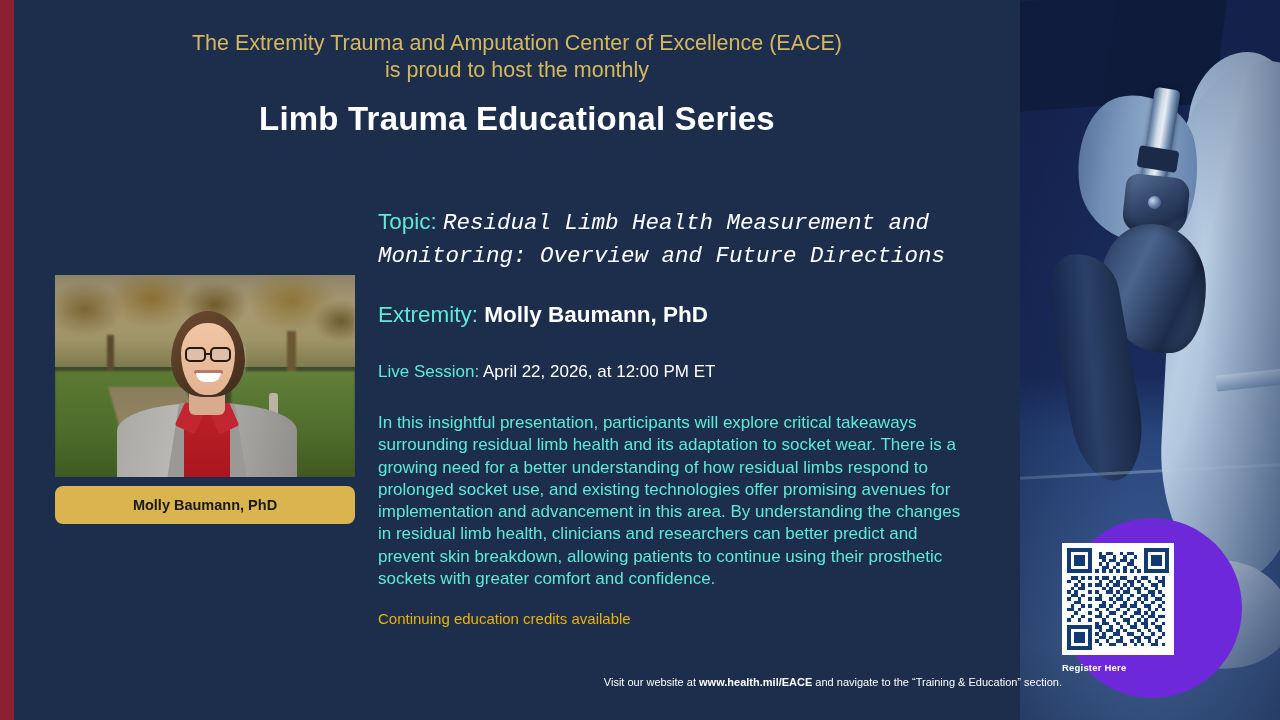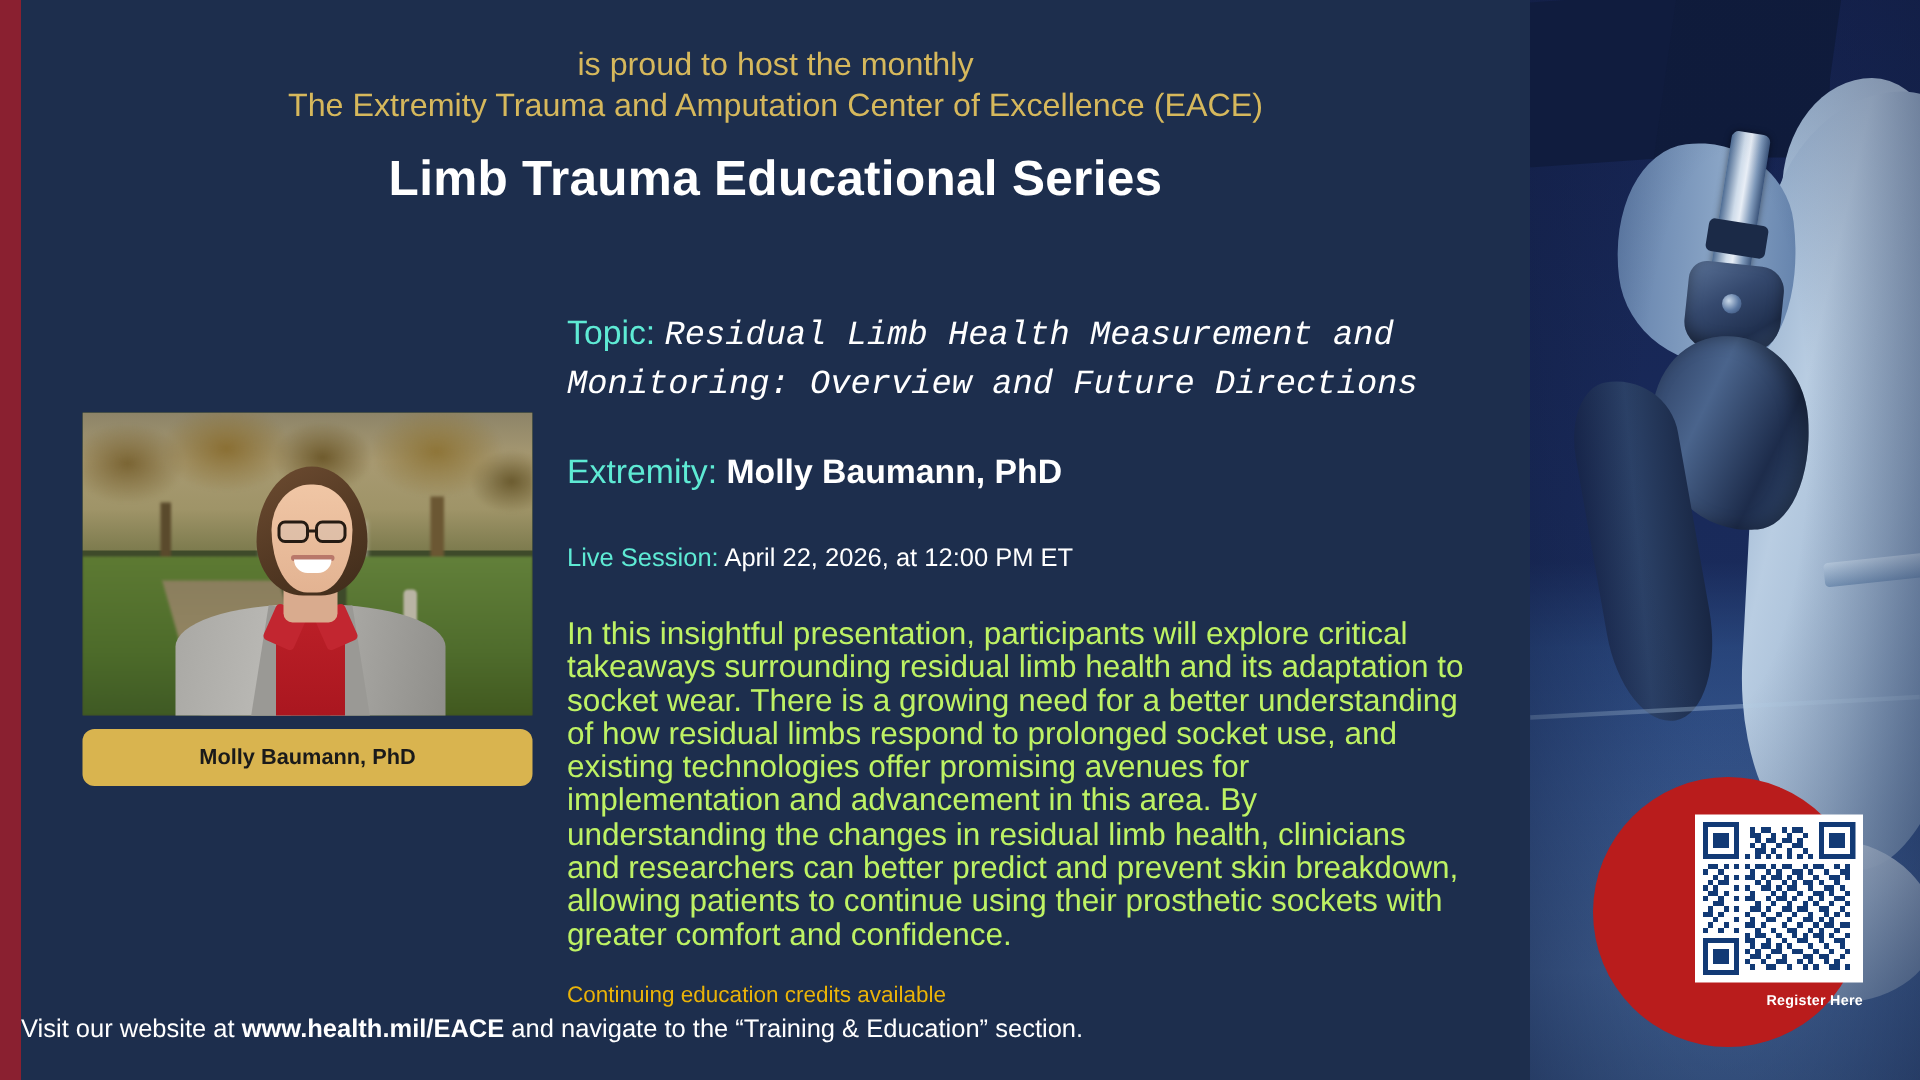--- a/index.html
+++ b/index.html
@@ -170,25 +170,25 @@
     position: absolute;
     inset: 0;
     background: radial-gradient(ellipse at 50% 40%, rgba(20,35,75,0) 30%, rgba(16,28,62,0.55) 100%);
   }
 
   
   .qr-badge {
     position: absolute;
     left: 1062px; top: 518px;
     width: 180px; height: 180px;
-    background: #b91c1c;
+    background: #6d28d9;
     border-radius: 50%;
     display: flex;
     flex-direction: column;
-    align-items: flex-end;
+    align-items: flex-start;
     justify-content: center;
   }
   .qr-code {
     width: 112px; height: 112px;
     background: #ffffff;
     padding: 5px;
     position: relative;
   }
   .qr-canvas { display: block; width: 102px; height: 102px; }
   .qr-caption {
@@ -325,38 +325,38 @@
   .presenter-value { font-weight: bold; }
   .session-row {
     margin-top: 27px;
     font-size: 17px;
     line-height: 30px;
     color: #ffffff;
   }
   .abstract {
     margin-top: 25px;
     width: 598px;
-    color: #bef264;
-    font-size: 21px;
+    color: #5eead4;
+    font-size: 17px;
     line-height: 22.3px;
   }
   .credits {
     margin-top: 20px;
     color: #eab308;
     font-size: 15px;
   }
 
   
   .footer {
     position: absolute;
     left: 14px; top: 676px;
     width: 1048px;
-    text-align: left;
+    text-align: right;
     color: #ffffff;
-    font-size: 17px;
+    font-size: 11px;
   }
   .footer b { font-weight: bold; }
 </style>
 </head>
 <body>
 
 <div class="flyer">
 
   <div class="accent-stripe"></div>
 
@@ -593,22 +593,22 @@
           <rect x="21" y="27" width="1" height="1"></rect>
             <rect x="24" y="27" width="2" height="1"></rect>
           <rect x="27" y="27" width="1" height="1"></rect>
         </g>
       </svg>
     </div>
     <div class="qr-caption">Register Here</div>
   </div>
 
   <div class="header">
+    <div class="org-line">The Extremity Trauma and Amputation Center of Excellence (EACE)</div>
     <div class="org-line">is proud to host the monthly</div>
-    <div class="org-line">The Extremity Trauma and Amputation Center of Excellence (EACE)</div>
     <div class="series-title">Limb Trauma Educational Series</div>
   </div>
 
   <div class="speaker-card">
     <div class="speaker-photo">
       <div class="ph-sky"></div>
       <div class="ph-trees"></div>
       <div class="ph-bldg"></div>
       <div class="ph-trunk1"></div>
       <div class="ph-trunk2"></div>

